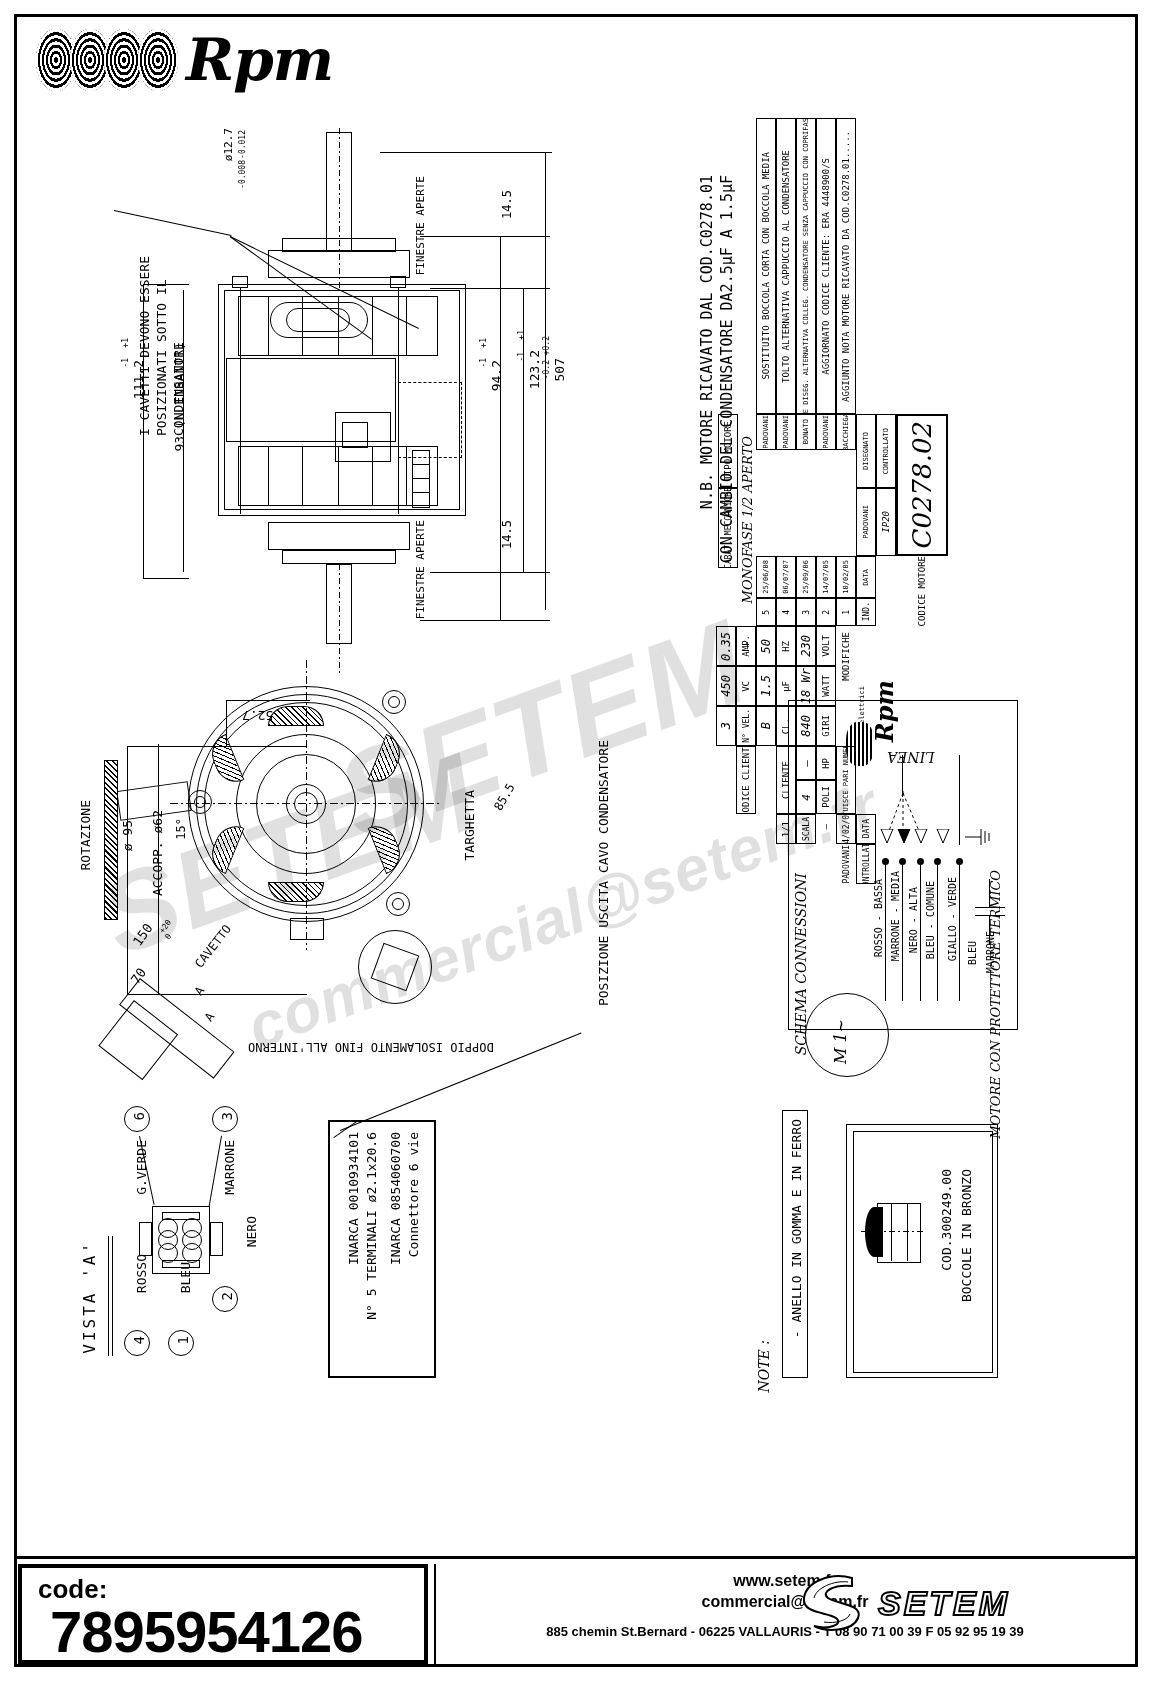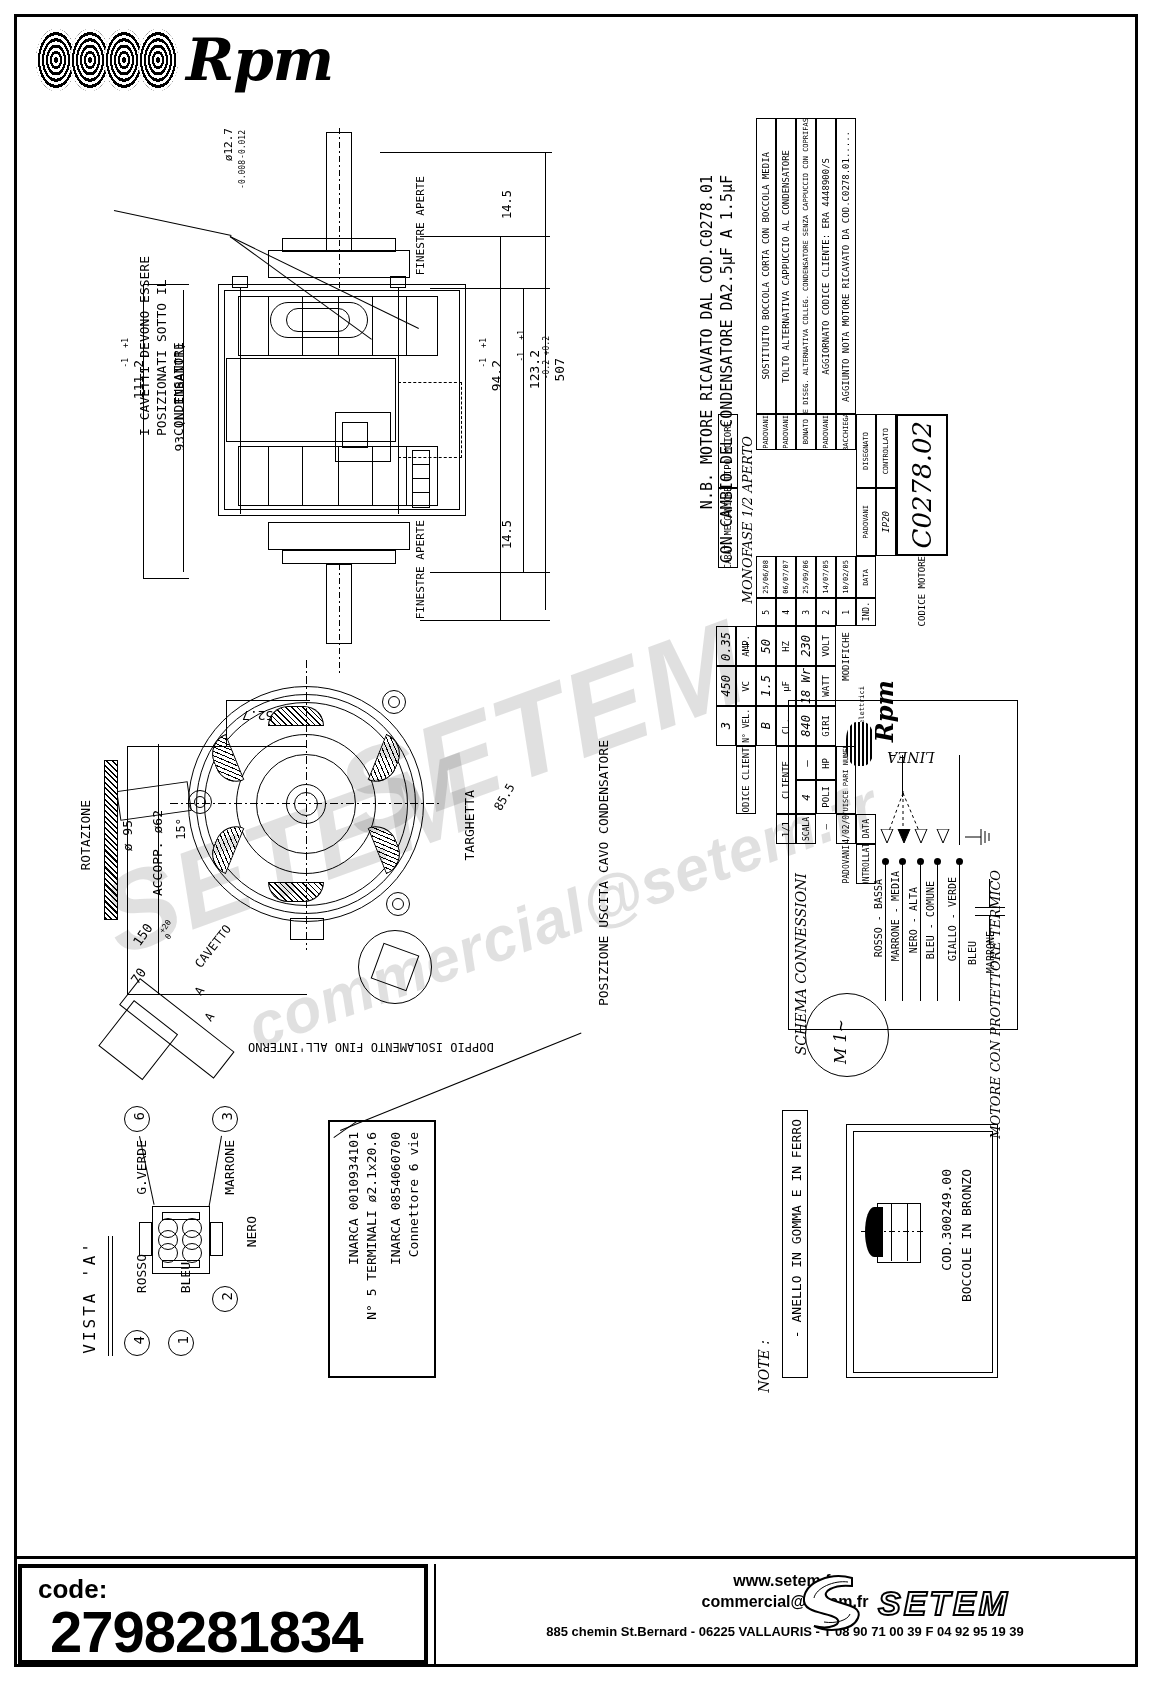--- a/index.html
+++ b/index.html
@@ -592,27 +592,27 @@
     <div class="ln hl" style="left:14px;top:106px;width:62px;background:repeating-linear-gradient(to right,#000 0 6px,transparent 6px 9px,#000 9px 11px,transparent 11px 14px);"></div>
   </div>
 
   <div class="wm wm1">SETEM</div>
   <div class="wm wm2">SETEM</div>
   <div class="wm wm3">commercial@setem.fr</div>
 
   <div class="ln hl" style="left:16px;top:1556px;width:1120px;height:3px;"></div>
   <div class="codebox">
     <div class="codelbl">code:</div>
-    <div class="codenum">2798281834</div>
+    <div class="codenum">7895954126</div>
   </div>
   <div class="footdiv"></div>
   <div class="footinfo">
     <div class="fw">www.setem.fr</div>
     <div class="fw">commercial@setem.fr</div>
-    <div class="faddr">885 chemin St.Bernard  -  06225 VALLAURIS  -  T 08 90 71 00 39   F 04 92 95 19 39</div>
+    <div class="faddr">885 chemin St.Bernard  -  06225 VALLAURIS  -  T 08 90 71 00 39   F 05 92 95 19 39</div>
   </div>
   <div class="setemlogo">
     <svg width="86" height="62" viewBox="0 0 86 62">
       <path d="M62,6 C40,0 16,10 14,26 C12,42 38,40 46,46 C54,52 40,58 24,54 C36,60 62,60 68,46 C74,32 46,32 38,26 C30,20 44,12 62,14 Z" fill="#fff" stroke="#000" stroke-width="2"></path>
       <path d="M58,10 C44,8 26,16 24,26" fill="none" stroke="#000" stroke-width="1"></path>
       <path d="M34,50 C46,52 58,48 60,42" fill="none" stroke="#000" stroke-width="1"></path>
     </svg>
     <div class="setem-word">SETEM</div>
   </div>
 </div>

